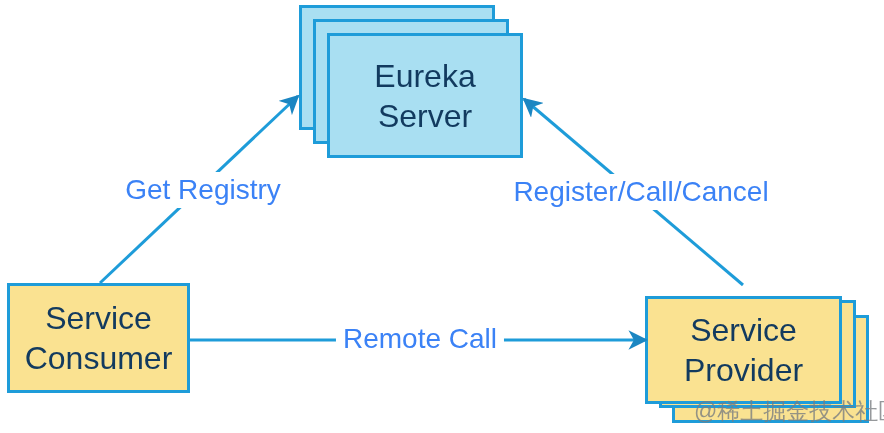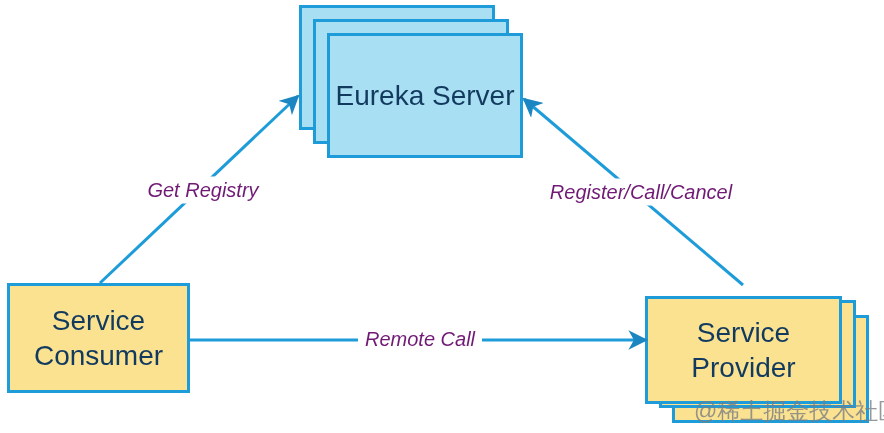--- a/index.html
+++ b/index.html
@@ -10,21 +10,21 @@
     overflow:hidden;
     font-family:"Liberation Sans", sans-serif;
   }
   .node{
     position:absolute;
     box-sizing:border-box;
     border:3px solid #1E9CD9;
     display:flex;align-items:center;justify-content:center;
     text-align:center;
     color:#123A5F;
-    font-size:28px;
+    font-size:32px;
     line-height:1.25;
     font-weight:400;
   }
   .blue-node{background:#A9DFF2;}
   .yellow-node{background:#FAE291;}
   .stack-back{background:#A9DFF2;}
   .stack-back.yellow{background:#FAE291;}
   
   .eureka-b1{left:299px;top:5px;width:196px;height:125px;}
   .eureka-b2{left:313px;top:19px;width:196px;height:125px;}
@@ -36,24 +36,23 @@
   .consumer{left:7px;top:283px;width:183px;height:110px;padding:0 22px;}
   #edges{
     position:absolute;left:0;top:0;width:884px;height:433px;
     pointer-events:none;
   }
   .edge-label{
     position:absolute;
     transform:translate(-50%,-50%);
     background:#ffffff;
     padding:2px 7px;
-    color:#701a75;
-    font-size:20px;
+    color:#3b82f6;
+    font-size:28px;
     white-space:nowrap;
-    font-style:italic;
   }
   .lbl-get{left:203px;top:190px;}
   .lbl-reg{left:641px;top:192px;}
   .lbl-remote{left:420px;top:339px;}
   .watermark{
     position:absolute;
     left:694px;top:396px;
     font-size:23px;
     color:rgba(120,124,128,0.78);
     white-space:nowrap;

